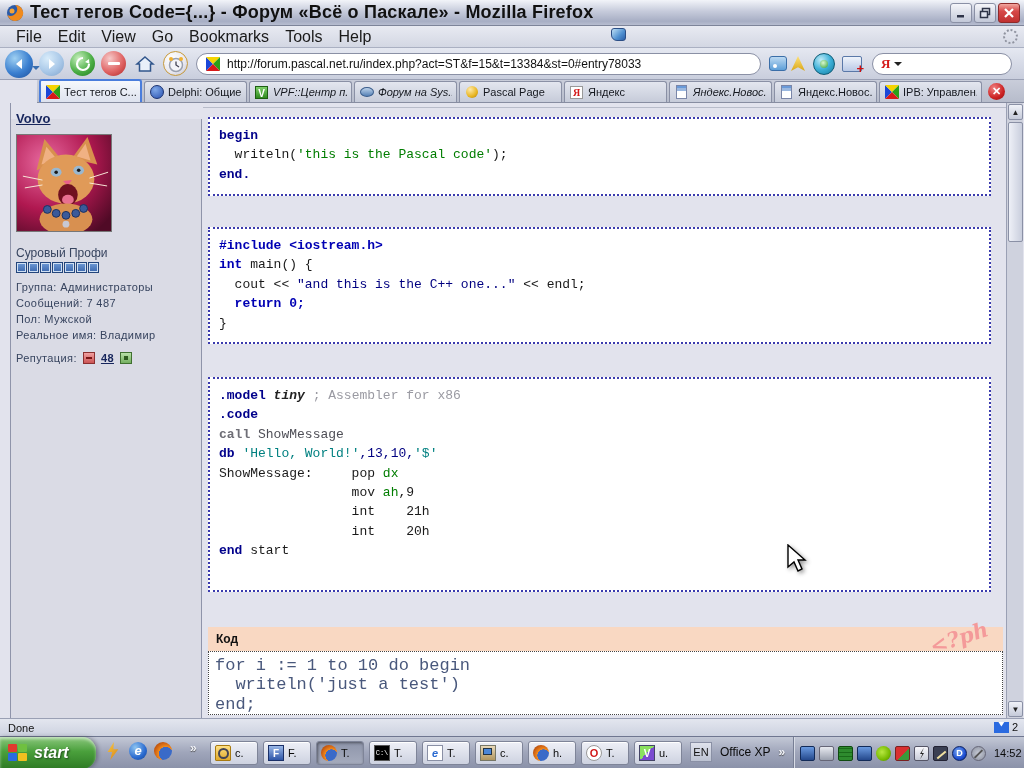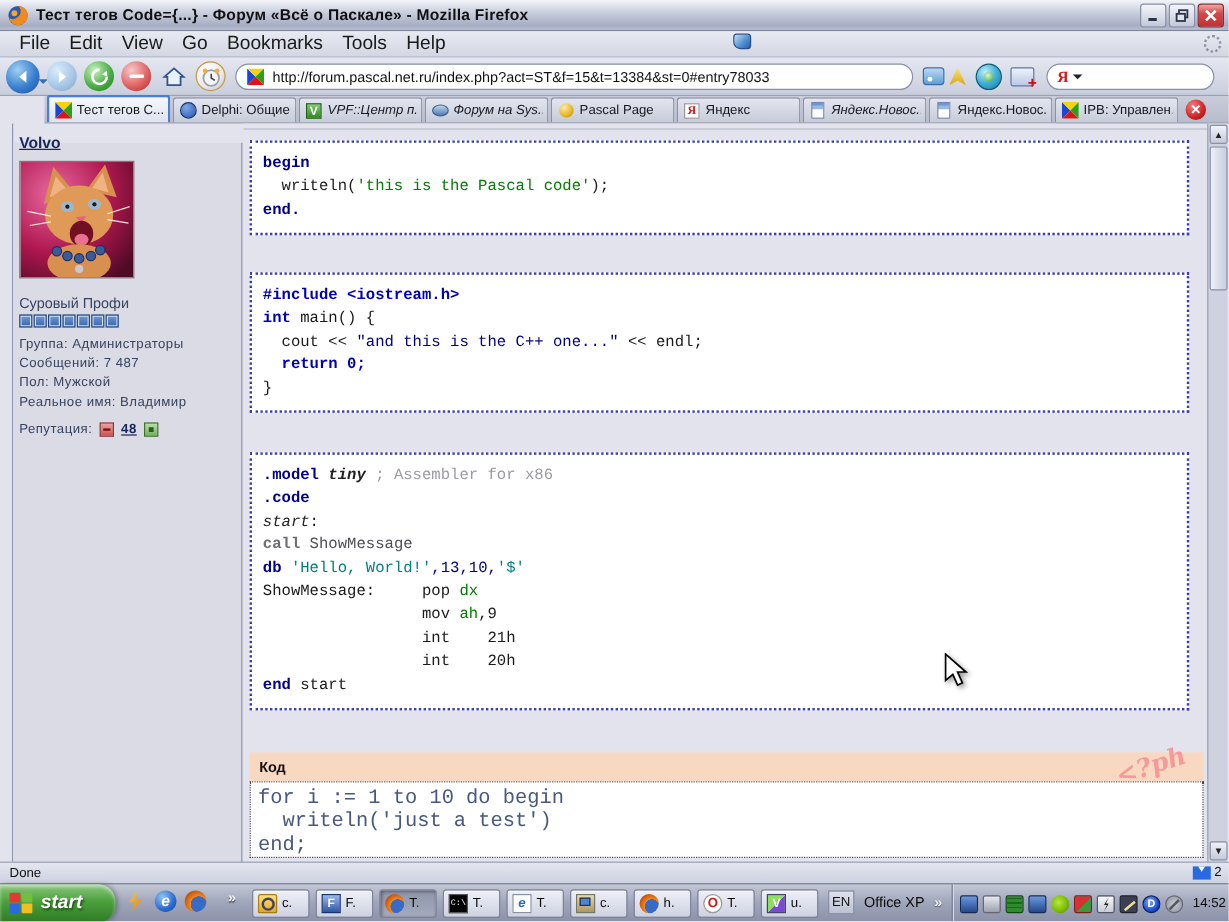--- a/index.html
+++ b/index.html
@@ -5,21 +5,21 @@
   * { margin:0; padding:0; box-sizing:border-box; }
   html,body { width:1024px; height:768px; overflow:hidden; }
   body { font-family:"Liberation Sans", sans-serif; }
   .screen { position:relative; width:1024px; height:768px; background:#e2e3ed; overflow:hidden; }
 
   
   .titlebar { position:absolute; left:0; top:0; width:1024px; height:26px;
     background:linear-gradient(#f2f4f9, #c6cbdb 45%, #a7aec4 85%, #b7bdd0);
     border-bottom:1px solid #7d8499; display:flex; align-items:center; padding:0 4px; }
   .fx-ico { width:18px; height:18px; margin:0 6px 0 2px; }
-  .title-text { font-size:13px; font-weight:bold; color:#111; letter-spacing:0.2px; }
+  .title-text { font-size:18px; font-weight:bold; color:#111; letter-spacing:0.2px; }
   .winbtns { position:absolute; right:4px; top:3px; display:flex; gap:2px; }
   .wbtn { width:22px; height:20px; border:1px solid #8a90a5; border-radius:3px;
     background:linear-gradient(#f5f6fa,#c2c8d8); display:flex; align-items:center; justify-content:center; }
   .wbtn.close { background:linear-gradient(#f2a7a0,#d64848 40%,#c03030); border-color:#8d2a2a; }
 
   
   .menubar { position:absolute; left:0; top:26px; width:1024px; height:22px;
     background:linear-gradient(#e8eaf2,#d3d7e3); border-bottom:1px solid #aab0c2;
     display:flex; align-items:center; padding-left:8px; }
   .menu-item { font-size:16px; color:#1a1a1a; padding:2px 8px; }
@@ -451,21 +451,20 @@
       <div class="codebox cb2">
           <div class="cl"><span class="tk-bb">#include &lt;iostream.h&gt;</span></div>
           <div class="cl"><span class="tk-bb">int</span><span class="tk-p"> main() {</span></div>
           <div class="cl"><span class="tk-p">  cout &lt;&lt; </span><span class="tk-b">"and this is the C++ one..."</span><span class="tk-p"> &lt;&lt; endl;</span></div>
           <div class="cl"><span class="tk-bb">  return 0;</span></div>
           <div class="cl"><span class="tk-p">}</span></div>
         </div>
       <div class="codebox cb3">
           <div class="cl"><span class="tk-k">.model</span><span class="tk-ib"> tiny</span><span class="tk-c"> ; Assembler for x86</span></div>
           <div class="cl"><span class="tk-k">.code</span></div>
-          <div class="cl"><span class="tk-i">start</span><span class="tk-p">:</span></div>
           <div class="cl"><span class="tk-g">call</span><span class="tk-gg"> ShowMessage</span></div>
           <div class="cl"><span class="tk-k">db</span><span class="tk-t"> 'Hello, World!'</span><span class="tk-b">,13,10,</span><span class="tk-t">'$'</span></div>
           <div class="cl"><span class="tk-p">ShowMessage:     pop </span><span class="tk-s">dx</span></div>
           <div class="cl"><span class="tk-p">                 mov </span><span class="tk-s">ah</span><span class="tk-p">,9</span></div>
           <div class="cl"><span class="tk-p">                 int    21h</span></div>
           <div class="cl"><span class="tk-p">                 int    20h</span></div>
           <div class="cl"><span class="tk-k">end</span><span class="tk-p"> start</span></div>
         </div>
 
       <div class="kod-sec">

